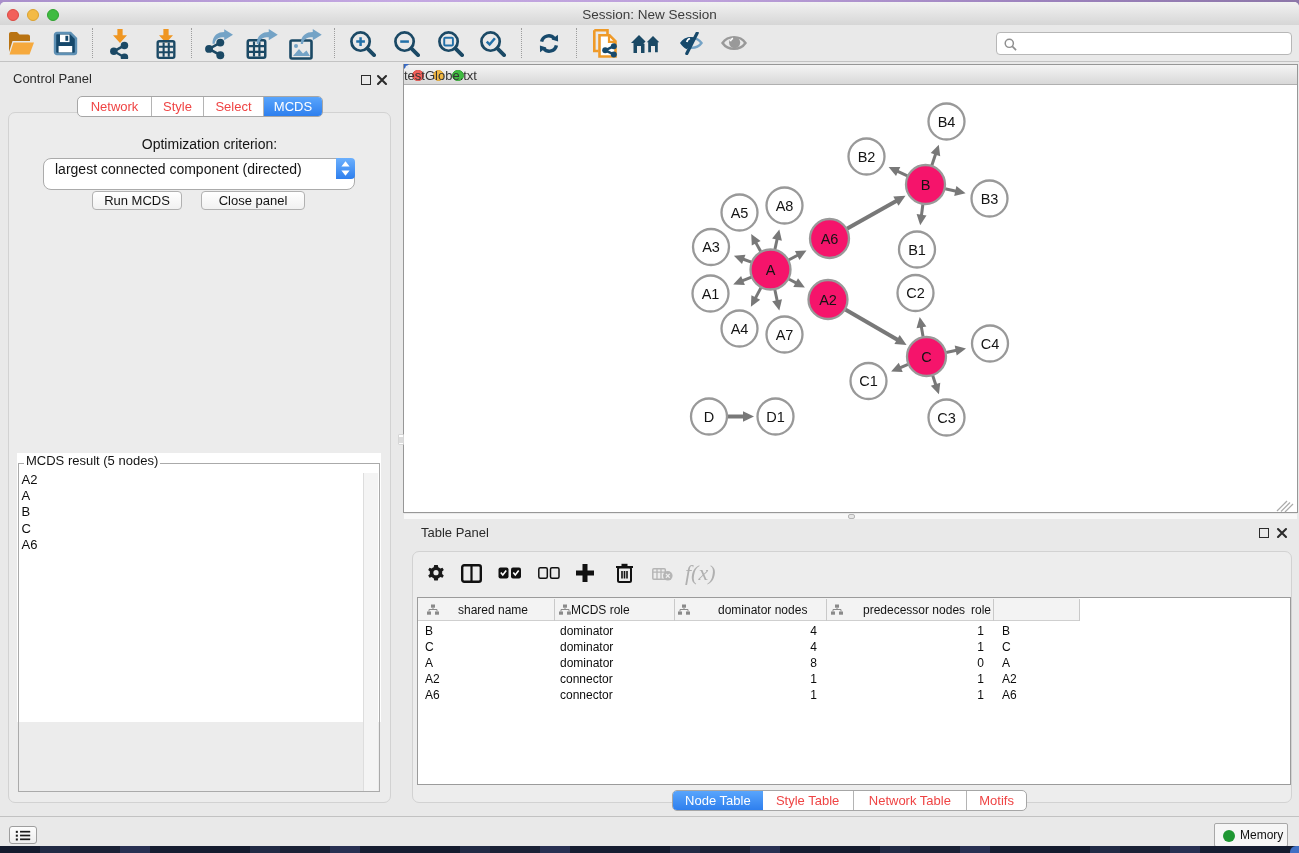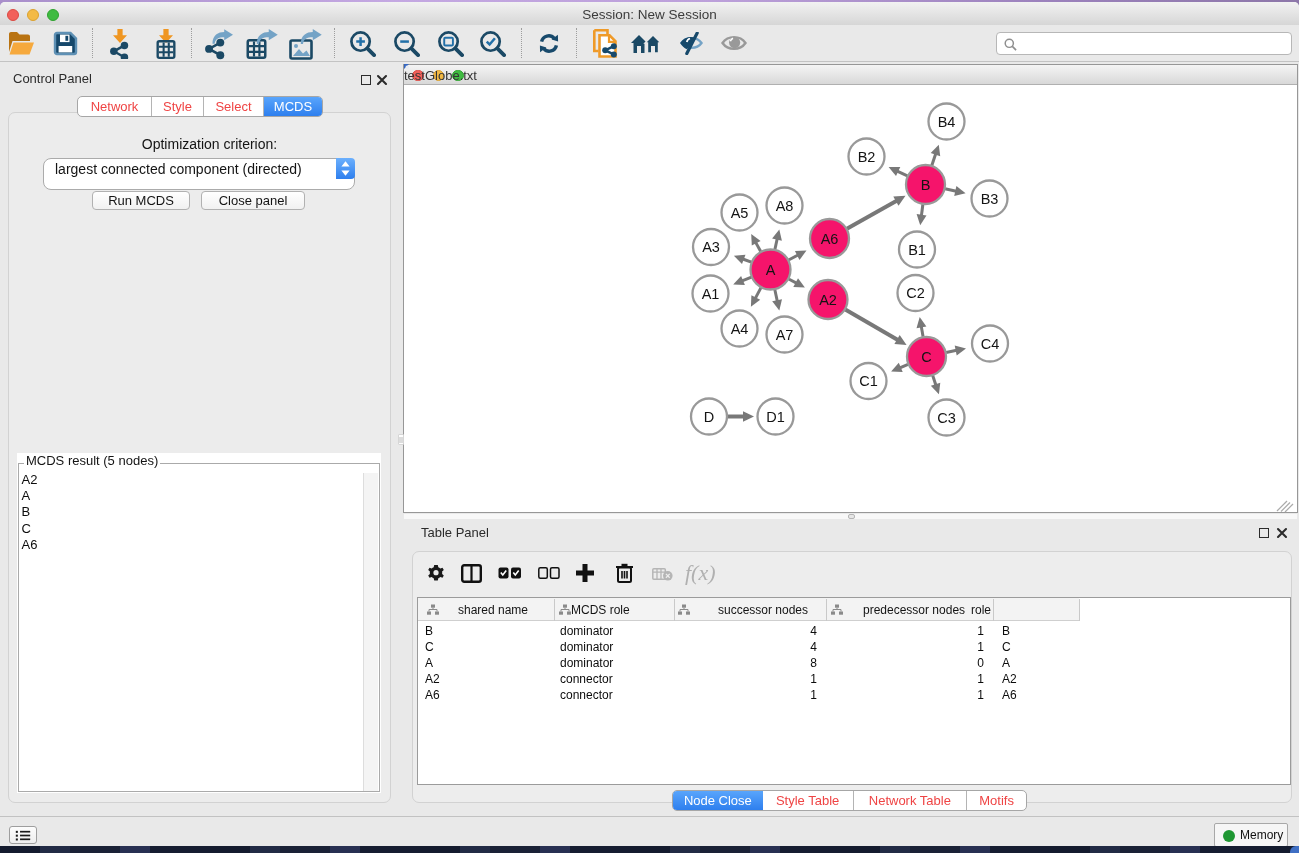--- a/index.html
+++ b/index.html
@@ -206,23 +206,23 @@
   </div>
   <div class="abs" style="left:10px;top:73px;width:399px;text-align:center;font-size:14px;color:#141414">Optimization criterion:</div>
   <div class="abs" style="left:43px;top:95px;width:312px;height:32px;background:#fff;border:1px solid #ababab;border-radius:8px">
     <div class="abs" style="left:11px;top:2px;font-size:14px;color:#141414">largest connected component (directed)</div>
     <div class="abs" style="left:292px;top:-1px;width:19px;height:21px;background:linear-gradient(#6cb0fd,#2e7fee);border-radius:0 4px 4px 0">
       <svg width="19" height="21" viewBox="0 0 19 21">
             <path d="M9.5 3.2 L13.6 8.4 L5.4 8.4 Z M9.5 17.8 L13.6 12.6 L5.4 12.6 Z" fill="#fff"></path>
           </svg>
     </div>
   </div>
-  <div class="btn" style="left:92px;top:128px;width:98px">Run MCDS</div>
+  <div class="btn" style="left:92px;top:128px;width:90px">Run MCDS</div>
   <div class="btn" style="left:201px;top:128px;width:104px">Close panel</div>
-  <div class="abs" style="left:17px;top:390px;width:364px;height:340px;background:#fff">
+  <div class="abs" style="left:17px;top:390px;width:364px;height:269px;background:#fff">
     <div class="abs" style="left:0.5px;top:10px;width:362px;height:329px;border:1px solid #aaaaaa"></div>
     <div class="abs" style="left:7px;top:0;font-size:13px;color:#141414;background:#fff;padding:0 2px">MCDS result (5 nodes)</div>
     <div class="abs" style="left:346px;top:20px;width:15px;height:318px;background:#f4f4f4;border-left:1px solid #ddd"></div>
     <div class="abs" style="left:4.5px;top:19px;font-size:13px;color:#0c0c0c;line-height:16.2px">A2<br>A<br>B<br>C<br>A6</div>
   </div>
 </div>
 <div id="netwin">
   <div id="nettitle">
     <div class="nlight" style="left:8.3px;background:#f2605a;border:0.5px solid #db4a43"></div>
     <div class="nlight" style="left:28.6px;background:#f3ba45;border:0.5px solid #dba12f"></div>
@@ -392,21 +392,21 @@
           <use href="#sitemap"></use>
         </svg>
     <svg class="abs hicon" style="left:260px;top:6px">
           <use href="#sitemap"></use>
         </svg>
     <svg class="abs hicon" style="left:413px;top:6px">
           <use href="#sitemap"></use>
         </svg>
     <div class="hlab" style="left:40px;top:5px;width:100px">shared name</div>
     <div class="hlab" style="left:153px;top:5px;width:100px">MCDS role</div>
-    <div class="hlab" style="left:300px;top:5px;width:100px">successor nodes</div>
+    <div class="hlab" style="left:300px;top:5px;width:100px">dominator nodes</div>
     <div class="hlab" style="left:445px;top:5px;width:100px">predecessor nodes</div>
     <div class="hlab" style="left:553px;top:5px;width:100px">role</div>
     <div class="trow" style="top:24px">
           <span style="left:7px">B</span>
           <span style="left:142px">dominator</span>
           <span class="r" style="right:475px">4</span>
           <span class="r" style="right:308px">1</span>
           <span style="left:584px">B</span>
         </div>
     <div class="trow" style="top:40px">
@@ -432,21 +432,21 @@
         </div>
     <div class="trow" style="top:88px">
           <span style="left:7px">A6</span>
           <span style="left:142px">connector</span>
           <span class="r" style="right:475px">1</span>
           <span class="r" style="right:308px">1</span>
           <span style="left:584px">A6</span>
         </div>
   </div>
   <div class="seg" style="left:273px;top:274px;width:355px">
-    <div class="on" style="width:90px">Node Close</div>
+    <div class="on" style="width:90px">Node Table</div>
     <div style="width:91px">Style Table</div>
     <div style="width:114px">Network Table</div>
     <div style="width:59px">Motifs</div>
   </div>
 </div>
 <div id="statusbar">
   <div class="abs" style="left:9px;top:9px;width:28px;height:17.5px;background:linear-gradient(#fdfdfd,#eee);border:1px solid #9e9e9e;border-radius:3px">
     <svg class="abs" style="left:5px;top:2.5px" width="16" height="11" viewBox="0 0 17 13">
       <g stroke="#1a1a1a" stroke-width="2">
             <line x1="5" y1="2" x2="17" y2="2"></line>

